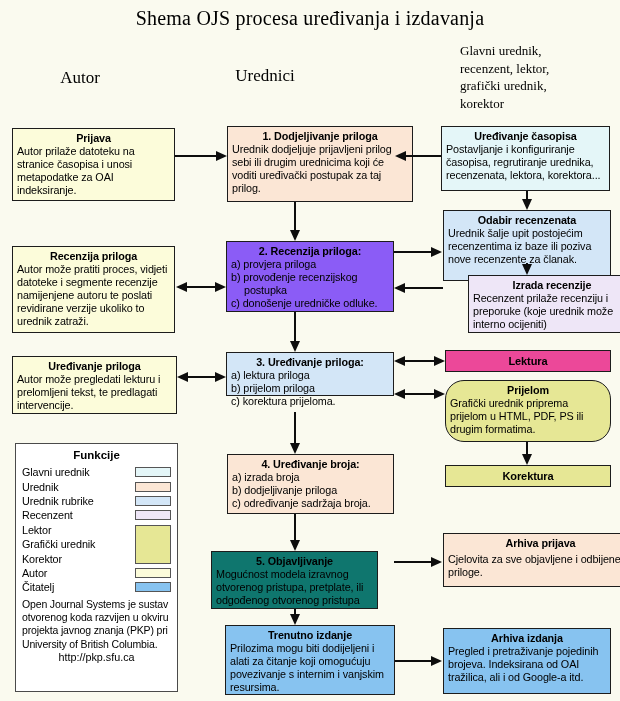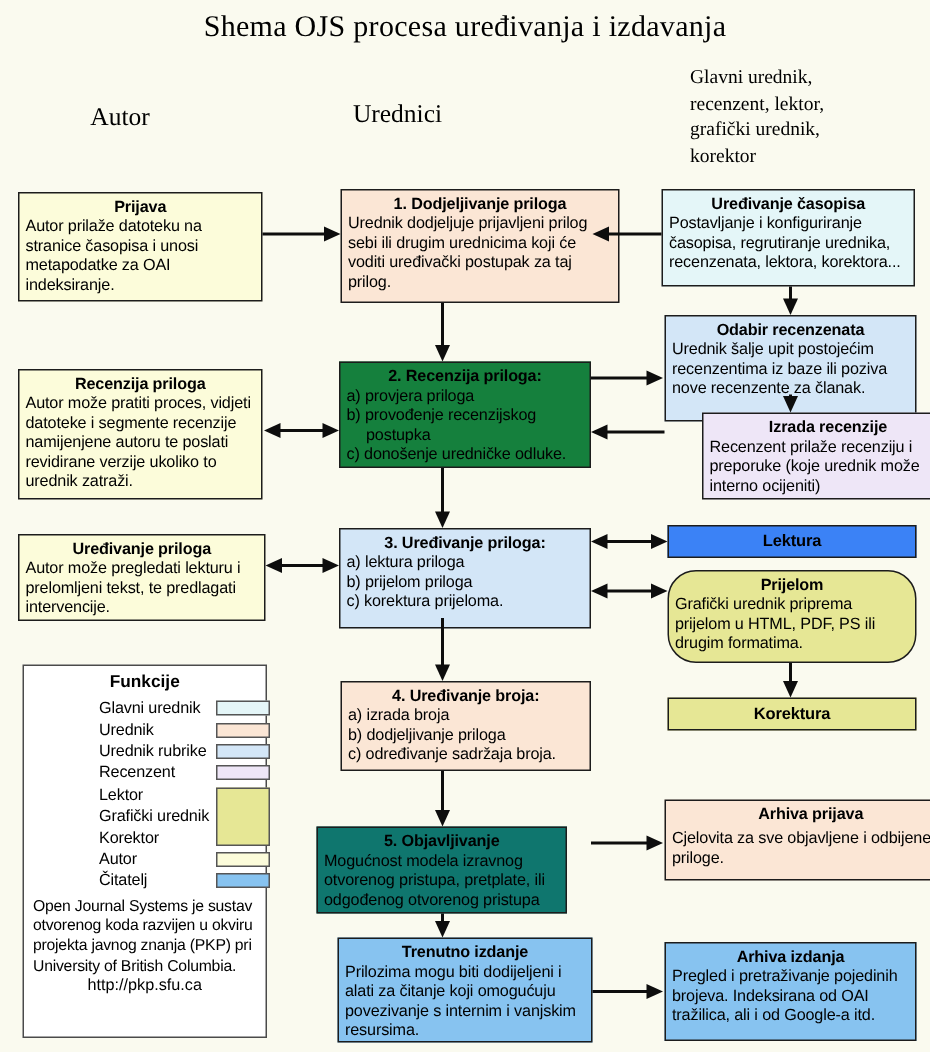--- a/index.html
+++ b/index.html
@@ -39,21 +39,21 @@
   svg.arrows line{stroke:#0d0d0d;stroke-width:2;}
   svg.arrows polygon{fill:#0d0d0d;}
 
   .legend{
     position:absolute;left:15px;top:443px;width:163px;height:249px;
     box-sizing:border-box;background:#FFFFFF;border:1px solid #4a4a4a;
     padding:4px 6px 2px 6px;
   }
   .legend-title{text-align:center;font-weight:bold;font-size:11.5px;margin:1px 0 4px 0;}
   .legend-grid{display:grid;grid-template-columns:1fr 36px;column-gap:5px;grid-auto-rows:14.4px;align-items:center;}
-  .legend-label{font-size:10.8px;white-space:nowrap;letter-spacing:-0.1px;margin-left:44px;}
+  .legend-label{font-size:10.8px;white-space:nowrap;letter-spacing:-0.1px;}
   .swatch{height:10px;border:1px solid #555;box-sizing:border-box;grid-column:2;}
   .swatch.tall{align-self:stretch;height:auto;margin:2px 0;}
   .legend-note{font-size:10.5px;line-height:13.4px;margin-top:3px;letter-spacing:-0.15px;}
   .legend-link{font-size:10.8px;text-align:center;margin-top:0px;}
 </style>
 </head>
 <body>
 
 <div class="stage">
 
@@ -72,27 +72,27 @@
   </div>
   <div class="box" style="left: 12px; top: 356px; width: 165px; height: 58px; background-color: rgb(252, 252, 218);">
     <div class="bt">Uređivanje priloga</div>
     <div class="bb">Autor može pregledati lekturu i prelomljeni tekst, te predlagati intervencije.</div>
   </div>
 
   <div class="box" style="left: 227px; top: 126px; width: 186px; height: 76px; background-color: rgb(251, 230, 213);">
     <div class="bt">1. Dodjeljivanje priloga</div>
     <div class="bb">Urednik dodjeljuje prijavljeni prilog sebi ili drugim urednicima koji će voditi uređivački postupak za taj prilog.</div>
   </div>
-  <div class="box" style="left: 226px; top: 241px; width: 168px; height: 71px; background-color: #15803d;">
+  <div class="box" style="left: 226px; top: 241px; width: 168px; height: 71px; background-color: #8b5cf6;">
     <div class="bt">2. Recenzija priloga:</div>
     <div class="li">a) provjera priloga</div>
     <div class="li">b) provođenje recenzijskog postupka</div>
     <div class="li">c) donošenje uredničke odluke.</div>
   </div>
-  <div class="box" style="left: 226px; top: 352px; width: 168px; height: 67px; background-color: rgb(211, 230, 247);">
+  <div class="box" style="left: 226px; top: 352px; width: 168px; height: 44px; background-color: rgb(211, 230, 247);">
     <div class="bt">3. Uređivanje priloga:</div>
     <div class="li">a) lektura priloga</div>
     <div class="li">b) prijelom priloga</div>
     <div class="li">c) korektura prijeloma.</div>
   </div>
   <div class="box" style="left: 227px; top: 454px; width: 167px; height: 60px; background-color: rgb(251, 230, 213);">
     <div class="bt">4. Uređivanje broja:</div>
     <div class="li">a) izrada broja</div>
     <div class="li">b) dodjeljivanje priloga</div>
     <div class="li">c) određivanje sadržaja broja.</div>
@@ -111,21 +111,21 @@
     <div class="bb">Postavljanje i konfiguriranje časopisa, regrutiranje urednika, recenzenata, lektora, korektora...</div>
   </div>
   <div class="box" style="left: 443px; top: 210px; width: 168px; height: 71px; background-color: rgb(211, 230, 247);">
     <div class="bt">Odabir recenzenata</div>
     <div class="bb">Urednik šalje upit postojećim recenzentima iz baze ili poziva nove recenzente za članak.</div>
   </div>
   <div class="box" style="left: 443px; top: 275px; width: 168px; height: 58px; background-color: rgb(238, 230, 247); margin-left: 25px;">
     <div class="bt">Izrada recenzije</div>
     <div class="bb">Recenzent prilaže recenziju i preporuke (koje urednik može interno ocijeniti)</div>
   </div>
-  <div class="box title-only" style="left: 445px; top: 350px; width: 166px; height: 22px; background-color: #3b82f6;">
+  <div class="box title-only" style="left: 445px; top: 350px; width: 166px; height: 22px; background-color: #ec4899;">
     <div class="bt">Lektura</div>
   </div>
   <div class="box" style="left: 445px; top: 380px; width: 166px; height: 62px; background-color: rgb(230, 231, 149); border-radius: 19px;">
     <div class="bt">Prijelom</div>
     <div class="bb">Grafički urednik priprema prijelom u HTML, PDF, PS ili drugim formatima.</div>
   </div>
   <div class="box title-only" style="left: 445px; top: 465px; width: 166px; height: 22px; background-color: rgb(230, 231, 149);">
     <div class="bt">Korektura</div>
   </div>
   <div class="box" style="left: 443px; top: 533px; width: 195px; height: 54px; background-color: rgb(251, 230, 213);">

